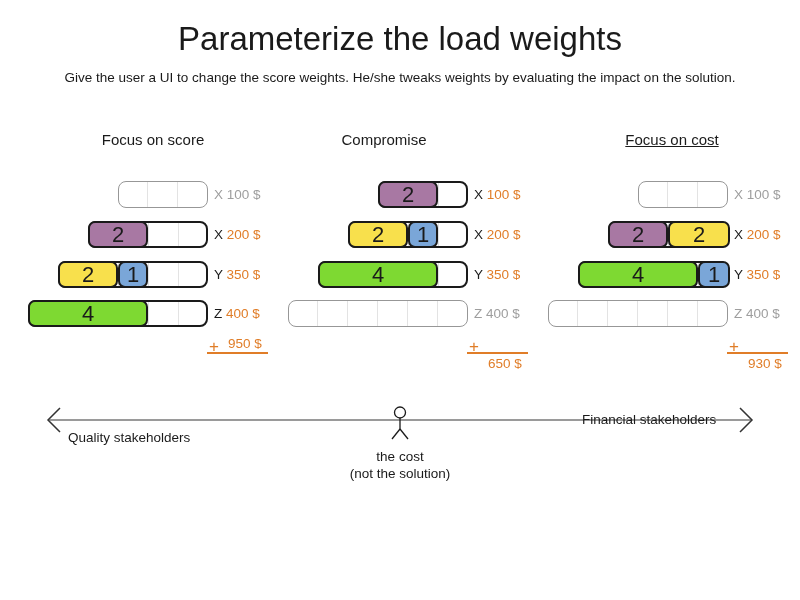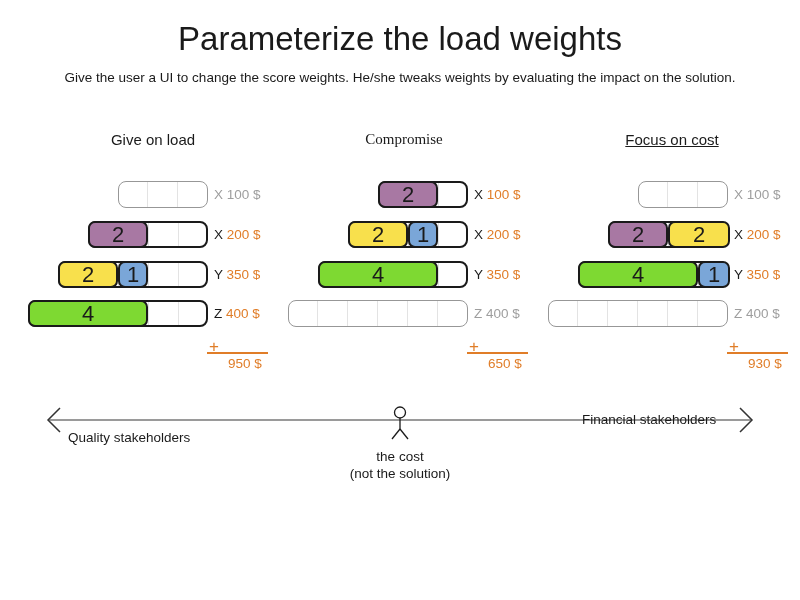--- a/index.html
+++ b/index.html
@@ -92,21 +92,21 @@
     white-space: nowrap;
   }
 </style>
 </head>
 <body>
 
 <div id="main-title" class="abs">Parameterize the load weights</div>
 <div id="subtitle" class="abs">Give the user a UI to change the score weights. He/she tweaks weights by evaluating the impact on the solution.</div>
 
 <div id="columns">
-    <div class="abs column-title" style="left: 153px;">Give on load</div>
+    <div class="abs column-title" style="left: 153px;">Focus on score</div>
     <div class="tray inactive" style="left: 118px; top: 181px; width: 90px;">
       <div class="cell-divider" style="left: 28px; background: rgb(227, 227, 227);"></div>
       <div class="cell-divider" style="left: 58px; background: rgb(227, 227, 227);"></div>
     </div>
     <div class="row-label" style="left: 214px; top: 187px;"><span style="color: rgb(158, 158, 158);">X </span><span style="color: rgb(158, 158, 158);">100 $</span></div>
     <div class="tray active" style="left: 88px; top: 221px; width: 120px;">
       <div class="cell-divider" style="left: 28px; background: rgb(227, 227, 227);"></div>
       <div class="cell-divider" style="left: 58px; background: rgb(227, 227, 227);"></div>
       <div class="cell-divider" style="left: 88px; background: rgb(227, 227, 227);"></div>
       <div class="weight-block" style="left: -2px; top: -2px; width: 60px; background: rgb(168, 120, 163);">2</div>
@@ -125,22 +125,22 @@
       <div class="cell-divider" style="left: 28px; background: rgb(227, 227, 227);"></div>
       <div class="cell-divider" style="left: 58px; background: rgb(227, 227, 227);"></div>
       <div class="cell-divider" style="left: 88px; background: rgb(227, 227, 227);"></div>
       <div class="cell-divider" style="left: 118px; background: rgb(227, 227, 227);"></div>
       <div class="cell-divider" style="left: 148px; background: rgb(227, 227, 227);"></div>
       <div class="weight-block" style="left: -2px; top: -2px; width: 120px; background: rgb(126, 217, 50);">4</div>
     </div>
     <div class="row-label" style="left: 214px; top: 306px;"><span style="color: rgb(26, 26, 26);">Z </span><span style="color: rgb(224, 125, 40);">400 $</span></div>
     <div class="plus-sign" style="left: 209px; top: 338px; color: rgb(224, 125, 40);">+</div>
     <div class="sum-line" style="left: 207px; top: 352px; width: 61px; background: rgb(224, 125, 40);"></div>
-    <div class="total-value" style="left: 214px; top: 356px; color: rgb(224, 125, 40);">950 $</div>
-    <div class="abs column-title" style="left: 404px; font-family: Liberation Serif, serif;">Compromise</div>
+    <div class="total-value" style="left: 214px; top: 336px; color: rgb(224, 125, 40);">950 $</div>
+    <div class="abs column-title" style="left: 384px;">Compromise</div>
     <div class="tray active" style="left: 378px; top: 181px; width: 90px;">
       <div class="cell-divider" style="left: 28px; background: rgb(227, 227, 227);"></div>
       <div class="cell-divider" style="left: 58px; background: rgb(227, 227, 227);"></div>
       <div class="weight-block" style="left: -2px; top: -2px; width: 60px; background: rgb(168, 120, 163);">2</div>
     </div>
     <div class="row-label" style="left: 474px; top: 187px;"><span style="color: rgb(26, 26, 26);">X </span><span style="color: rgb(224, 125, 40);">100 $</span></div>
     <div class="tray active" style="left: 348px; top: 221px; width: 120px;">
       <div class="cell-divider" style="left: 28px; background: rgb(227, 227, 227);"></div>
       <div class="cell-divider" style="left: 58px; background: rgb(227, 227, 227);"></div>
       <div class="cell-divider" style="left: 88px; background: rgb(227, 227, 227);"></div>

